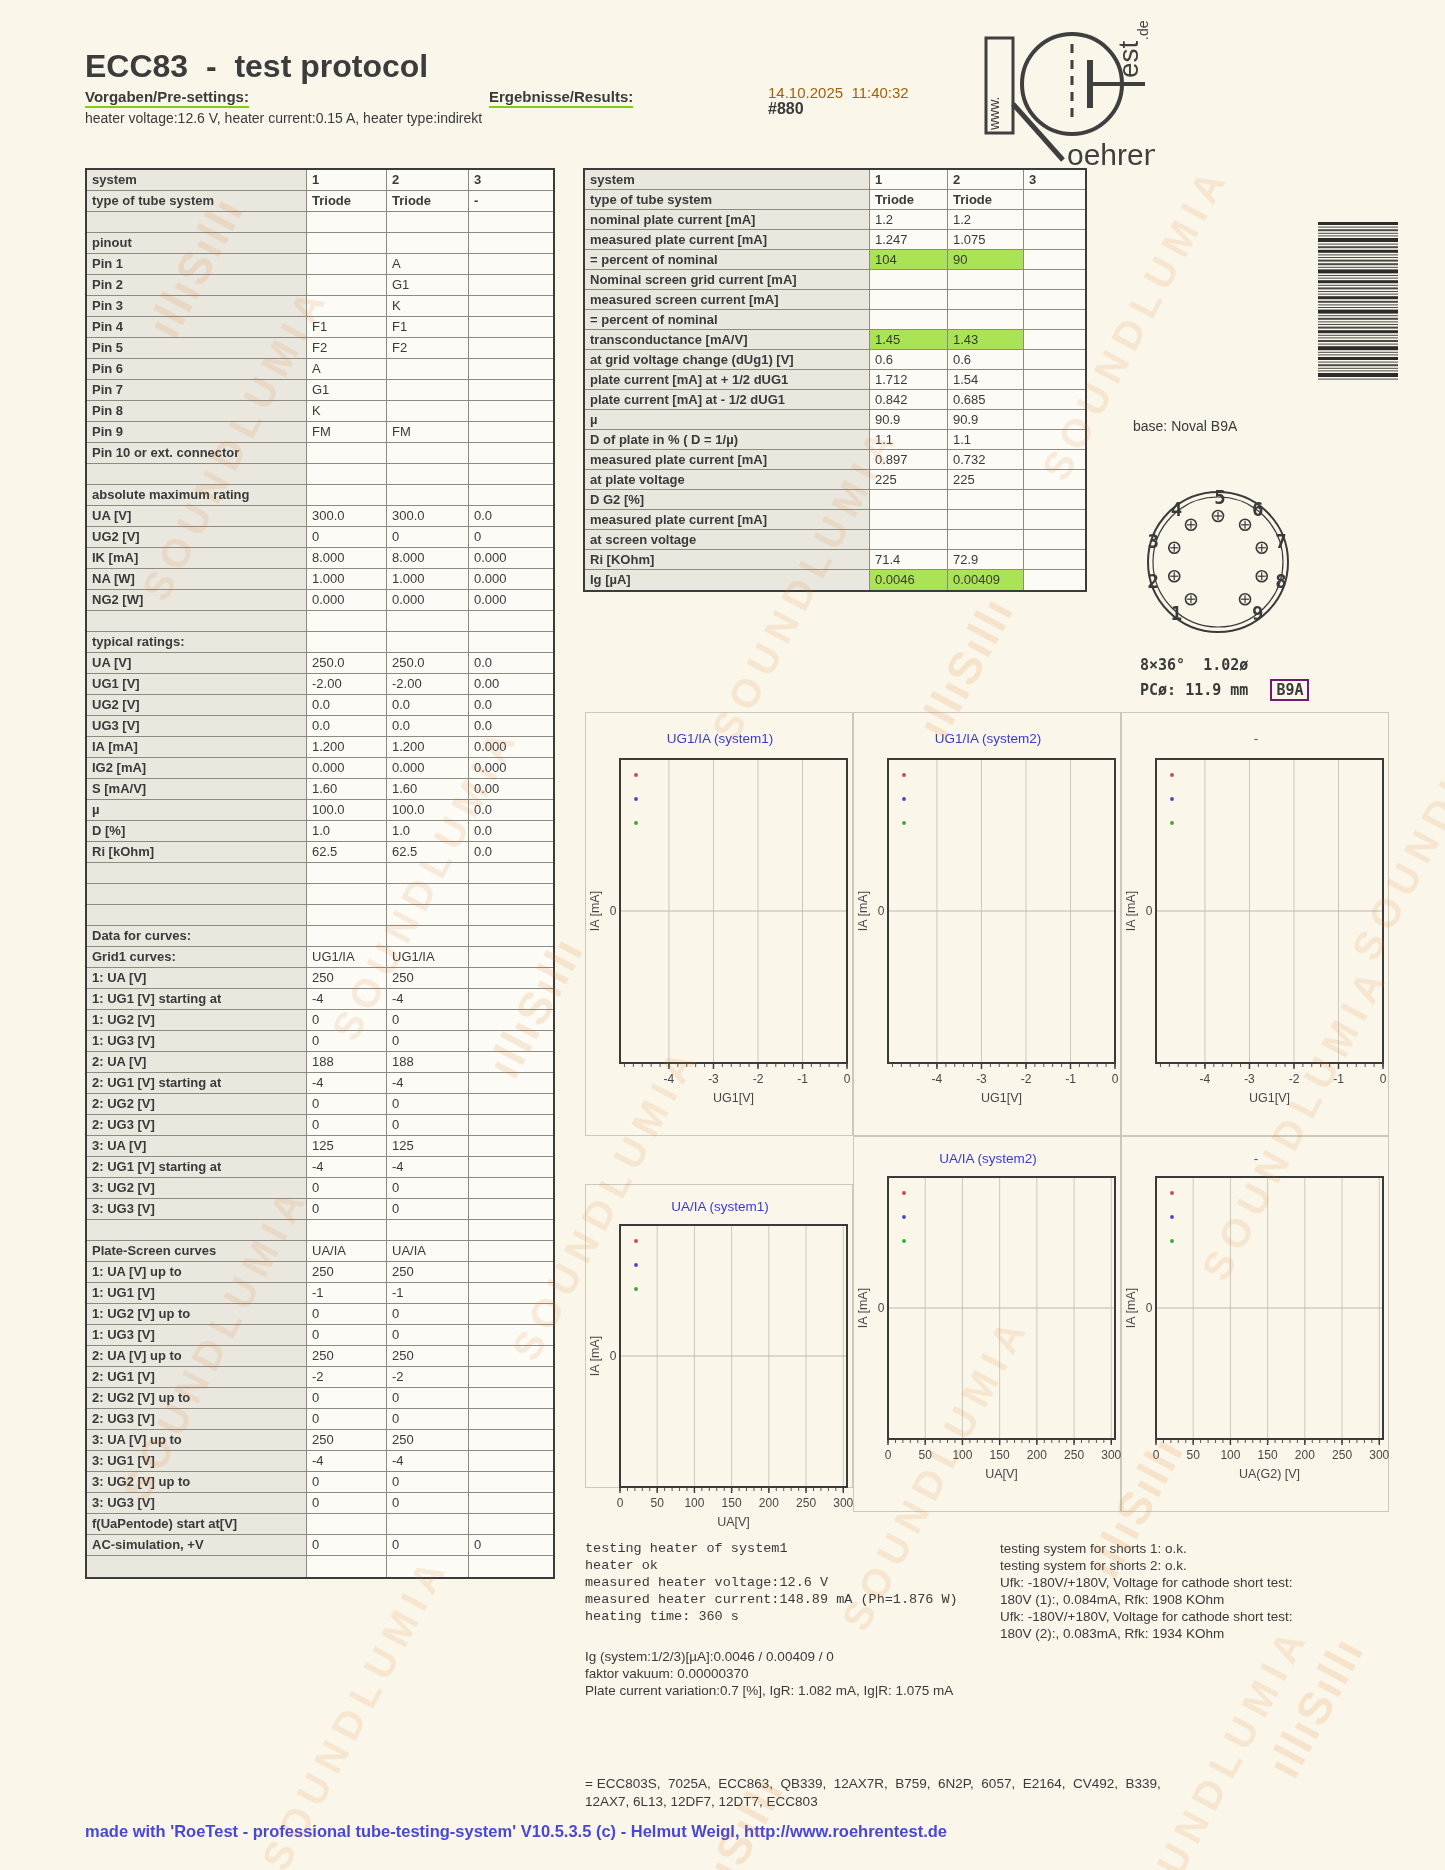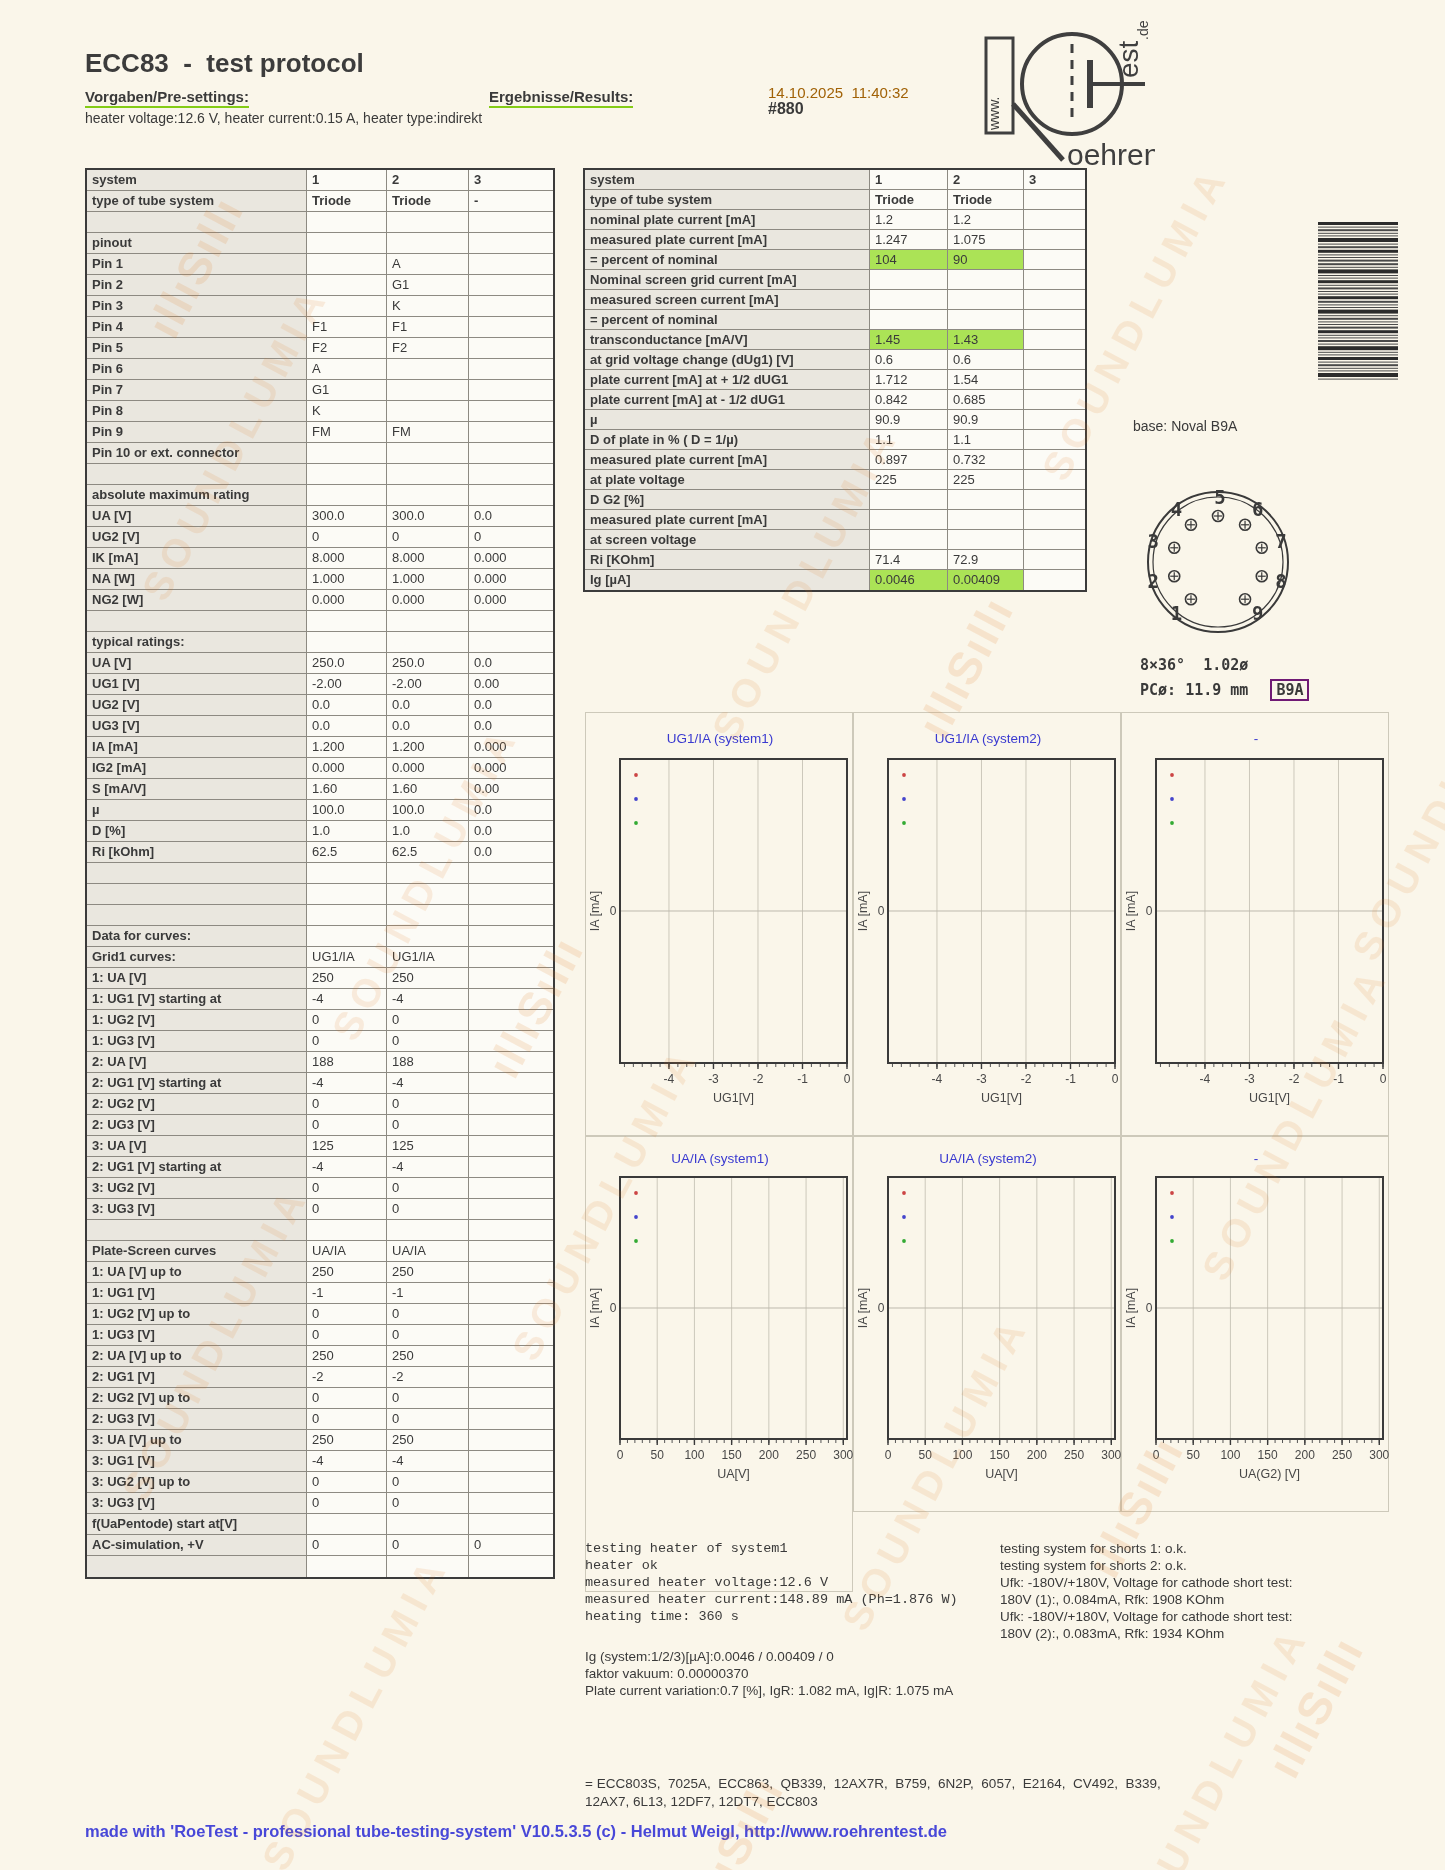--- a/index.html
+++ b/index.html
@@ -1,21 +1,21 @@
 <!DOCTYPE html>
 <html><head>
 <meta charset="utf-8">
 <style>
   html,body{margin:0;padding:0;}
   body{font-family:"Liberation Sans", sans-serif; background:#d8d4c8;}
   .page{position:relative; width:1445px; height:1870px; background:#faf6ea; overflow:hidden; color:#3a3a3a;}
   .abs{position:absolute;}
 
   
-  .title{font-size:26px; font-weight:bold; color:#3c3c3c; white-space:pre;}
+  .title{font-size:32px; font-weight:bold; color:#3c3c3c; white-space:pre;}
   .datetime{font-size:15px; color:#a16207; white-space:pre;margin-top:48px;}
   .sect-head{font-size:15px; font-weight:bold; border-bottom:2px solid #84cc16; padding-bottom:1px;}
   .serial{font-size:16px; font-weight:bold;}
   .heaterline{font-size:14px;}
 
   
   .ttable{border:2px solid #3b3b3b; background:#fcfbf6;}
   .trow{display:flex;}
   .presets .trow{height:21px;}
   .results .trow{height:20px;}
@@ -893,21 +893,21 @@
             <text x="261" y="370" class="tick-lab">0</text>
             <text x="27" y="202" class="tick-lab" text-anchor="end">0</text>
             <text x="13" y="198" class="ax-lab" transform="rotate(-90 13 198)">IA [mA]</text>
             <text x="147.5" y="389" class="ax-lab">UG1[V]</text>
             <circle cx="50" cy="62" r="1.9" fill="#c44"></circle>
             <circle cx="50" cy="86" r="1.9" fill="#44c"></circle>
             <circle cx="50" cy="110" r="1.9" fill="#3a3"></circle>
           </svg></div>
       </div>
     <div class="chart-row" id="chart-row-2">
-        <div class="chart-cell" style="width: 268px; height: 456px;"><svg width="268" height="376" xmlns="http://www.w3.org/2000/svg">
+        <div class="chart-cell" style="width: 268px; height: 304px; margin-top: 48px;"><svg width="268" height="376" xmlns="http://www.w3.org/2000/svg">
             <text x="134" y="26" class="ct">UA/IA (system1)</text>
             <line x1="34" y1="40" x2="34" y2="302" stroke="#ccc8bb" stroke-width="1"></line>
             <line x1="71.21311475409836" y1="40" x2="71.21311475409836" y2="302" stroke="#ccc8bb" stroke-width="1"></line>
             <line x1="108.42622950819671" y1="40" x2="108.42622950819671" y2="302" stroke="#ccc8bb" stroke-width="1"></line>
             <line x1="145.63934426229508" y1="40" x2="145.63934426229508" y2="302" stroke="#ccc8bb" stroke-width="1"></line>
             <line x1="182.85245901639342" y1="40" x2="182.85245901639342" y2="302" stroke="#ccc8bb" stroke-width="1"></line>
             <line x1="220.0655737704918" y1="40" x2="220.0655737704918" y2="302" stroke="#ccc8bb" stroke-width="1"></line>
             <line x1="257.27868852459017" y1="40" x2="257.27868852459017" y2="302" stroke="#ccc8bb" stroke-width="1"></line>
             <line x1="34" y1="171" x2="261" y2="171" stroke="#bdb9ad" stroke-width="1"></line>
             <rect x="34" y="40" width="227" height="262" fill="none" stroke="#3a3a3a" stroke-width="2"></rect>

